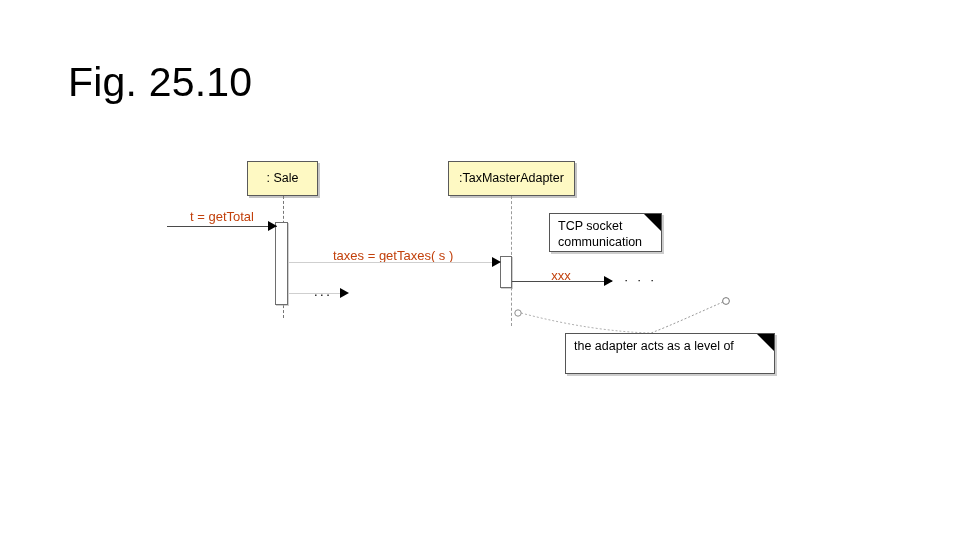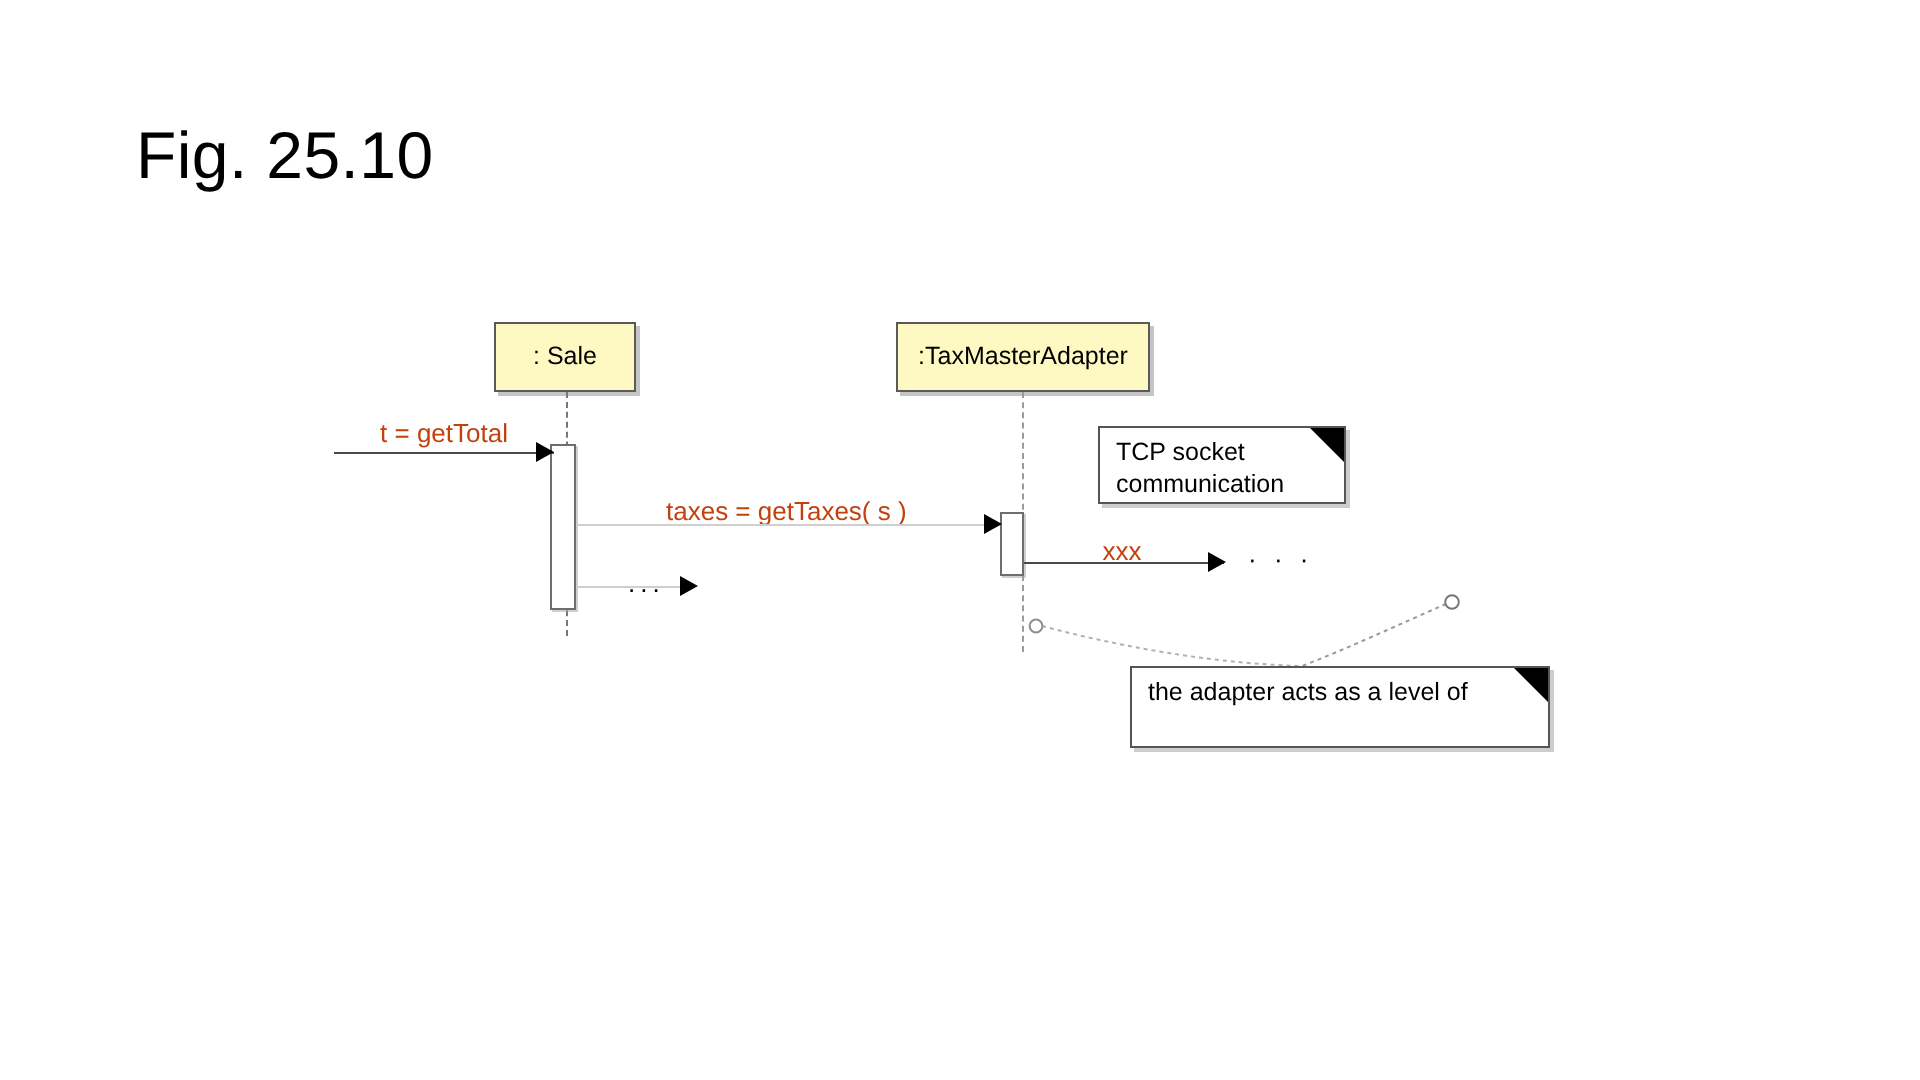--- a/index.html
+++ b/index.html
@@ -19,21 +19,21 @@
     position: absolute;
     left: 0; top: 0;
     width: 960px;
     height: 540px;
     background: #ffffff;
   }
   #slide-title {
     position: absolute;
     left: 68px;
     top: 60px;
-    font-size: 33px;
+    font-size: 41px;
     font-weight: 400;
     letter-spacing: 0.2px;
     color: #000000;
     line-height: 1.1;
     white-space: nowrap;
   }
   #diagram {
     position: absolute;
     left: 0;
     top: 0;
@@ -173,21 +173,21 @@
     <div class="msg-line light" style="left:288px; top:293px; width:52px;"></div>
     <div class="arrowhead" style="left:340px; top:288px;"></div>
 
     <div class="msg-label" style="left:545px; top:268px; width:32px;">xxx</div>
     <div class="msg-line" style="left:512px; top:281px; width:100px;"></div>
     <div class="arrowhead" style="left:604px; top:276px;"></div>
 
     <div class="dots" style="left:624px; top:272px;">· · ·</div>
 
 
-    <div class="note" style="left:549px; top:213px; width:124px; height:39px;">
+    <div class="note" style="left:549px; top:213px; width:113px; height:39px;">
       <span class="fold"></span>
       <span class="note-text">TCP socket</span>
       <span class="note-text">communication</span>
     </div>
 
     <svg class="anchor-svg" viewBox="0 0 960 540">
       <path d="M 521 313 C 570 326, 615 332, 650 333" stroke="#b0b0b0" stroke-width="1" fill="none" stroke-dasharray="2,2"></path>
       <circle cx="518" cy="313" r="3.2" stroke="#8f8f8f" stroke-width="1" fill="#ffffff"></circle>
       <path d="M 723 302 C 700 312, 672 325, 651 333" stroke="#9a9a9a" stroke-width="1" fill="none" stroke-dasharray="2,2"></path>
       <circle cx="726" cy="301" r="3.4" stroke="#777777" stroke-width="1" fill="#ffffff"></circle>

